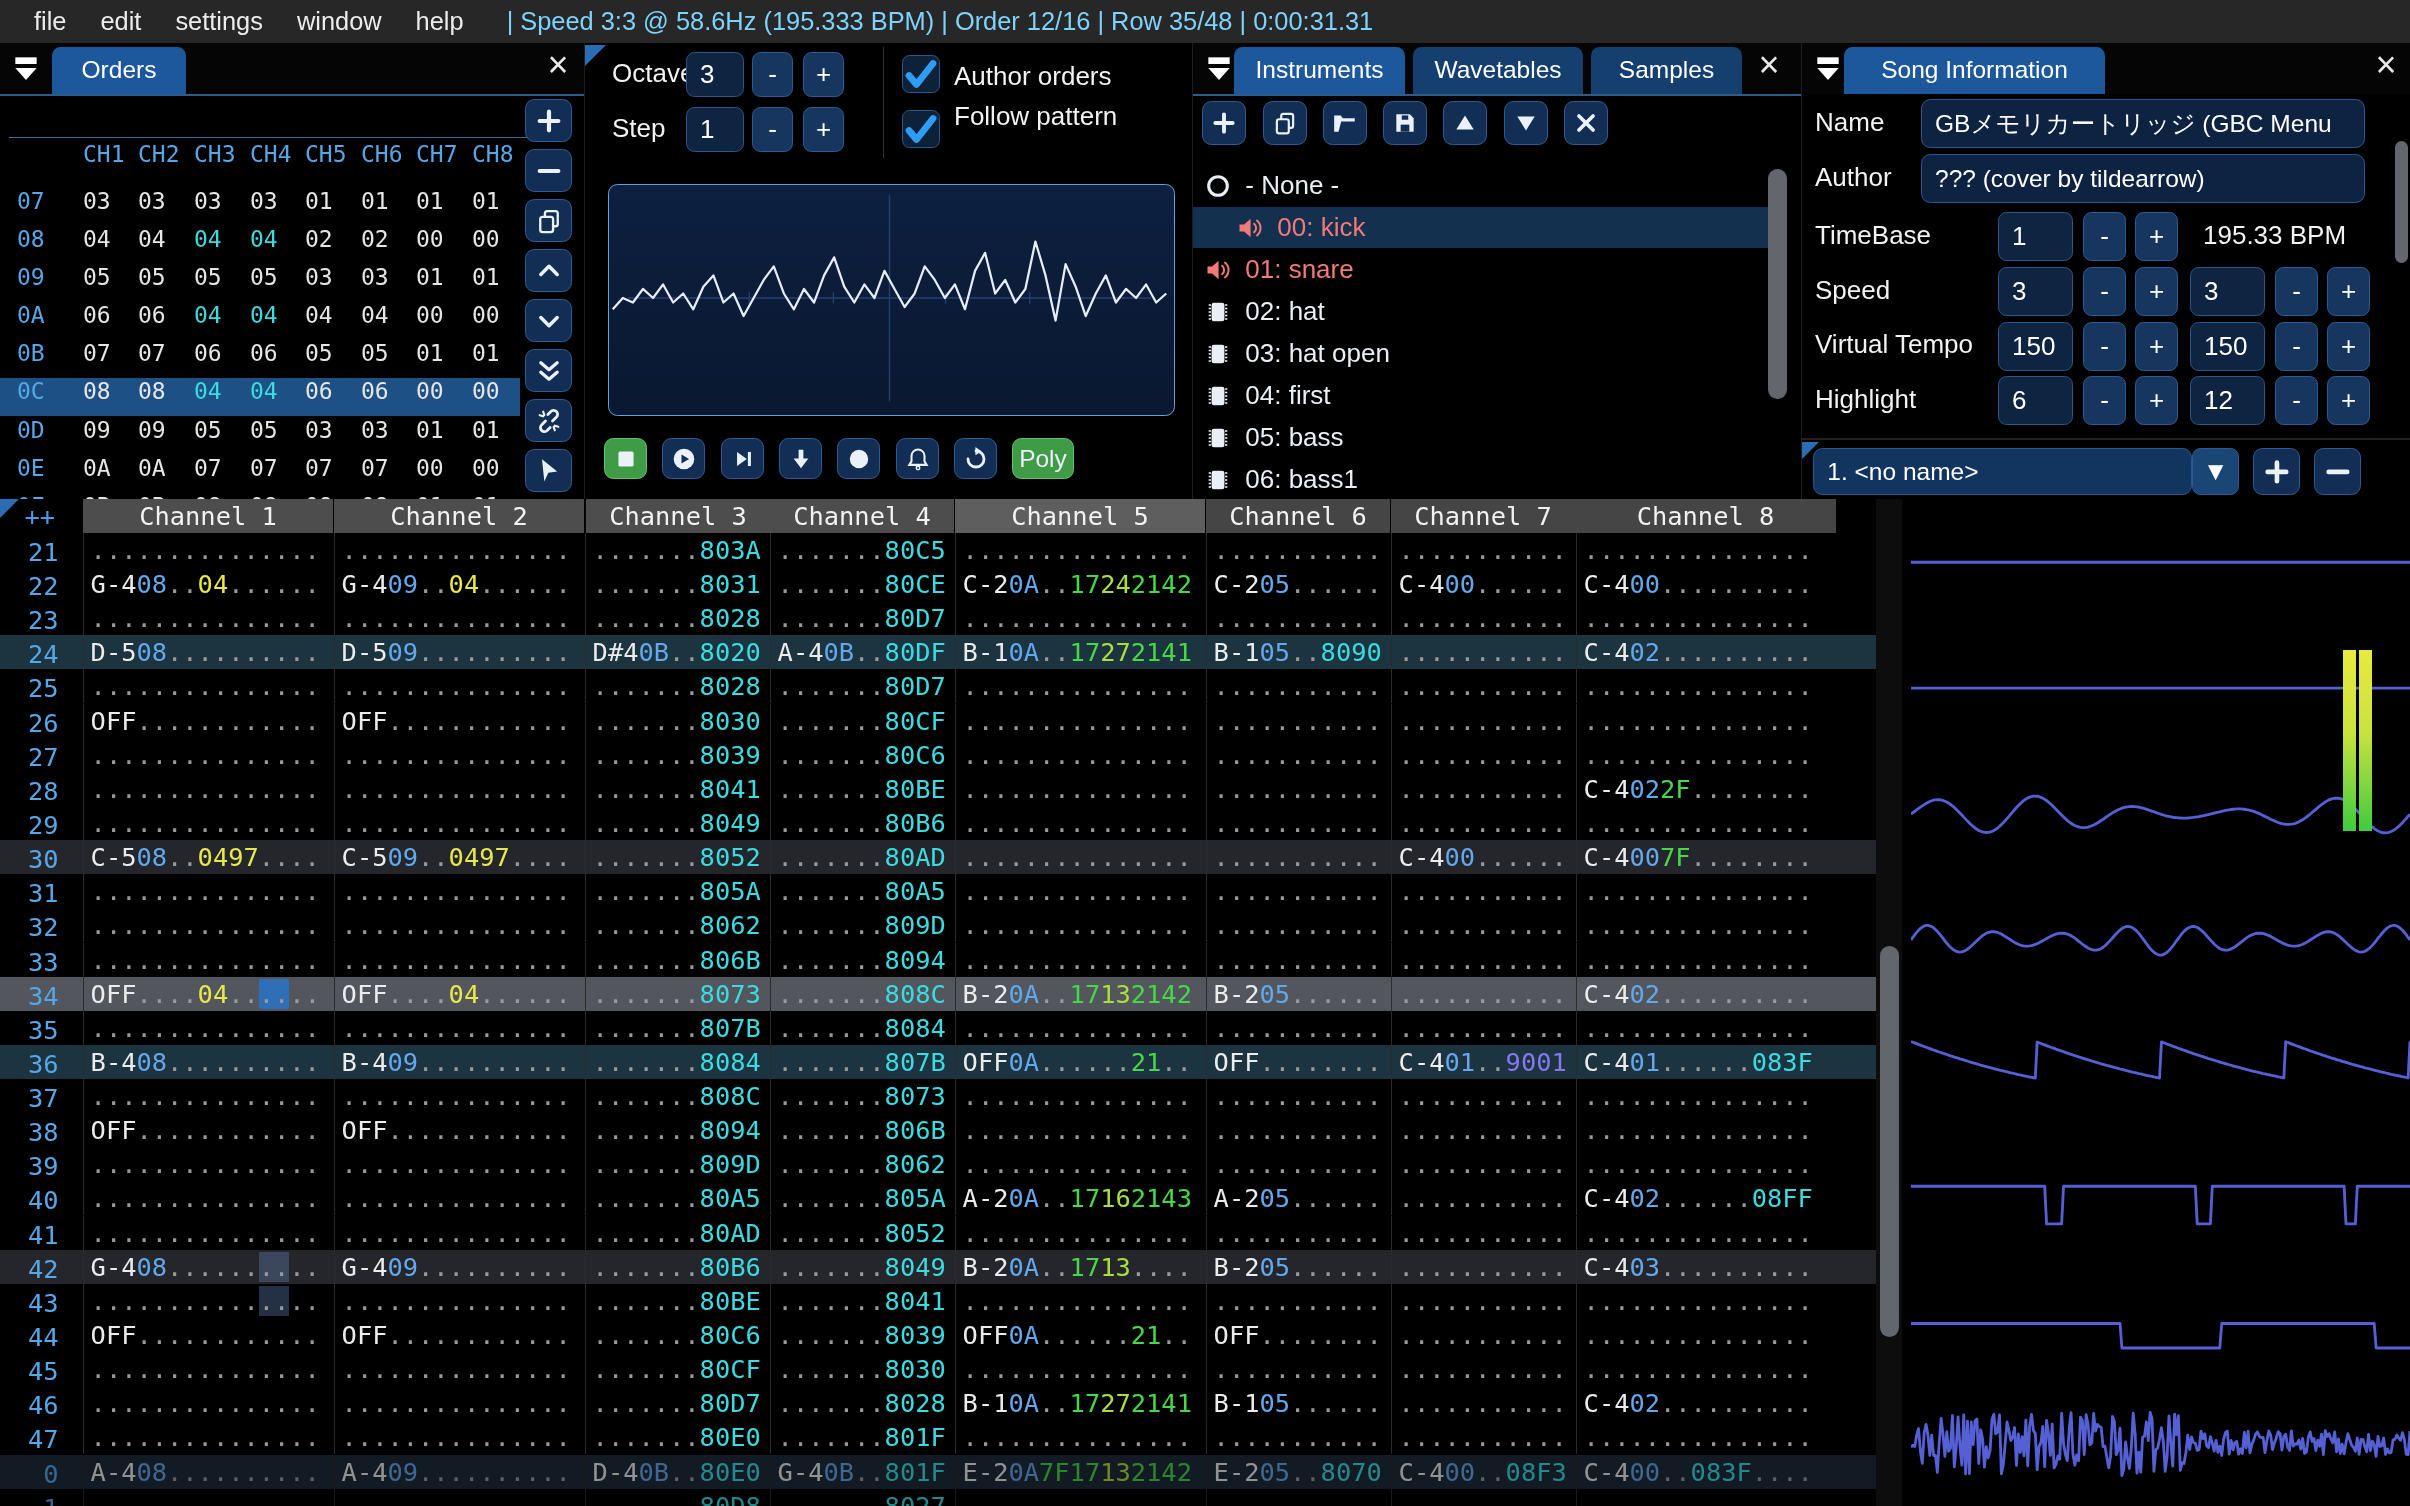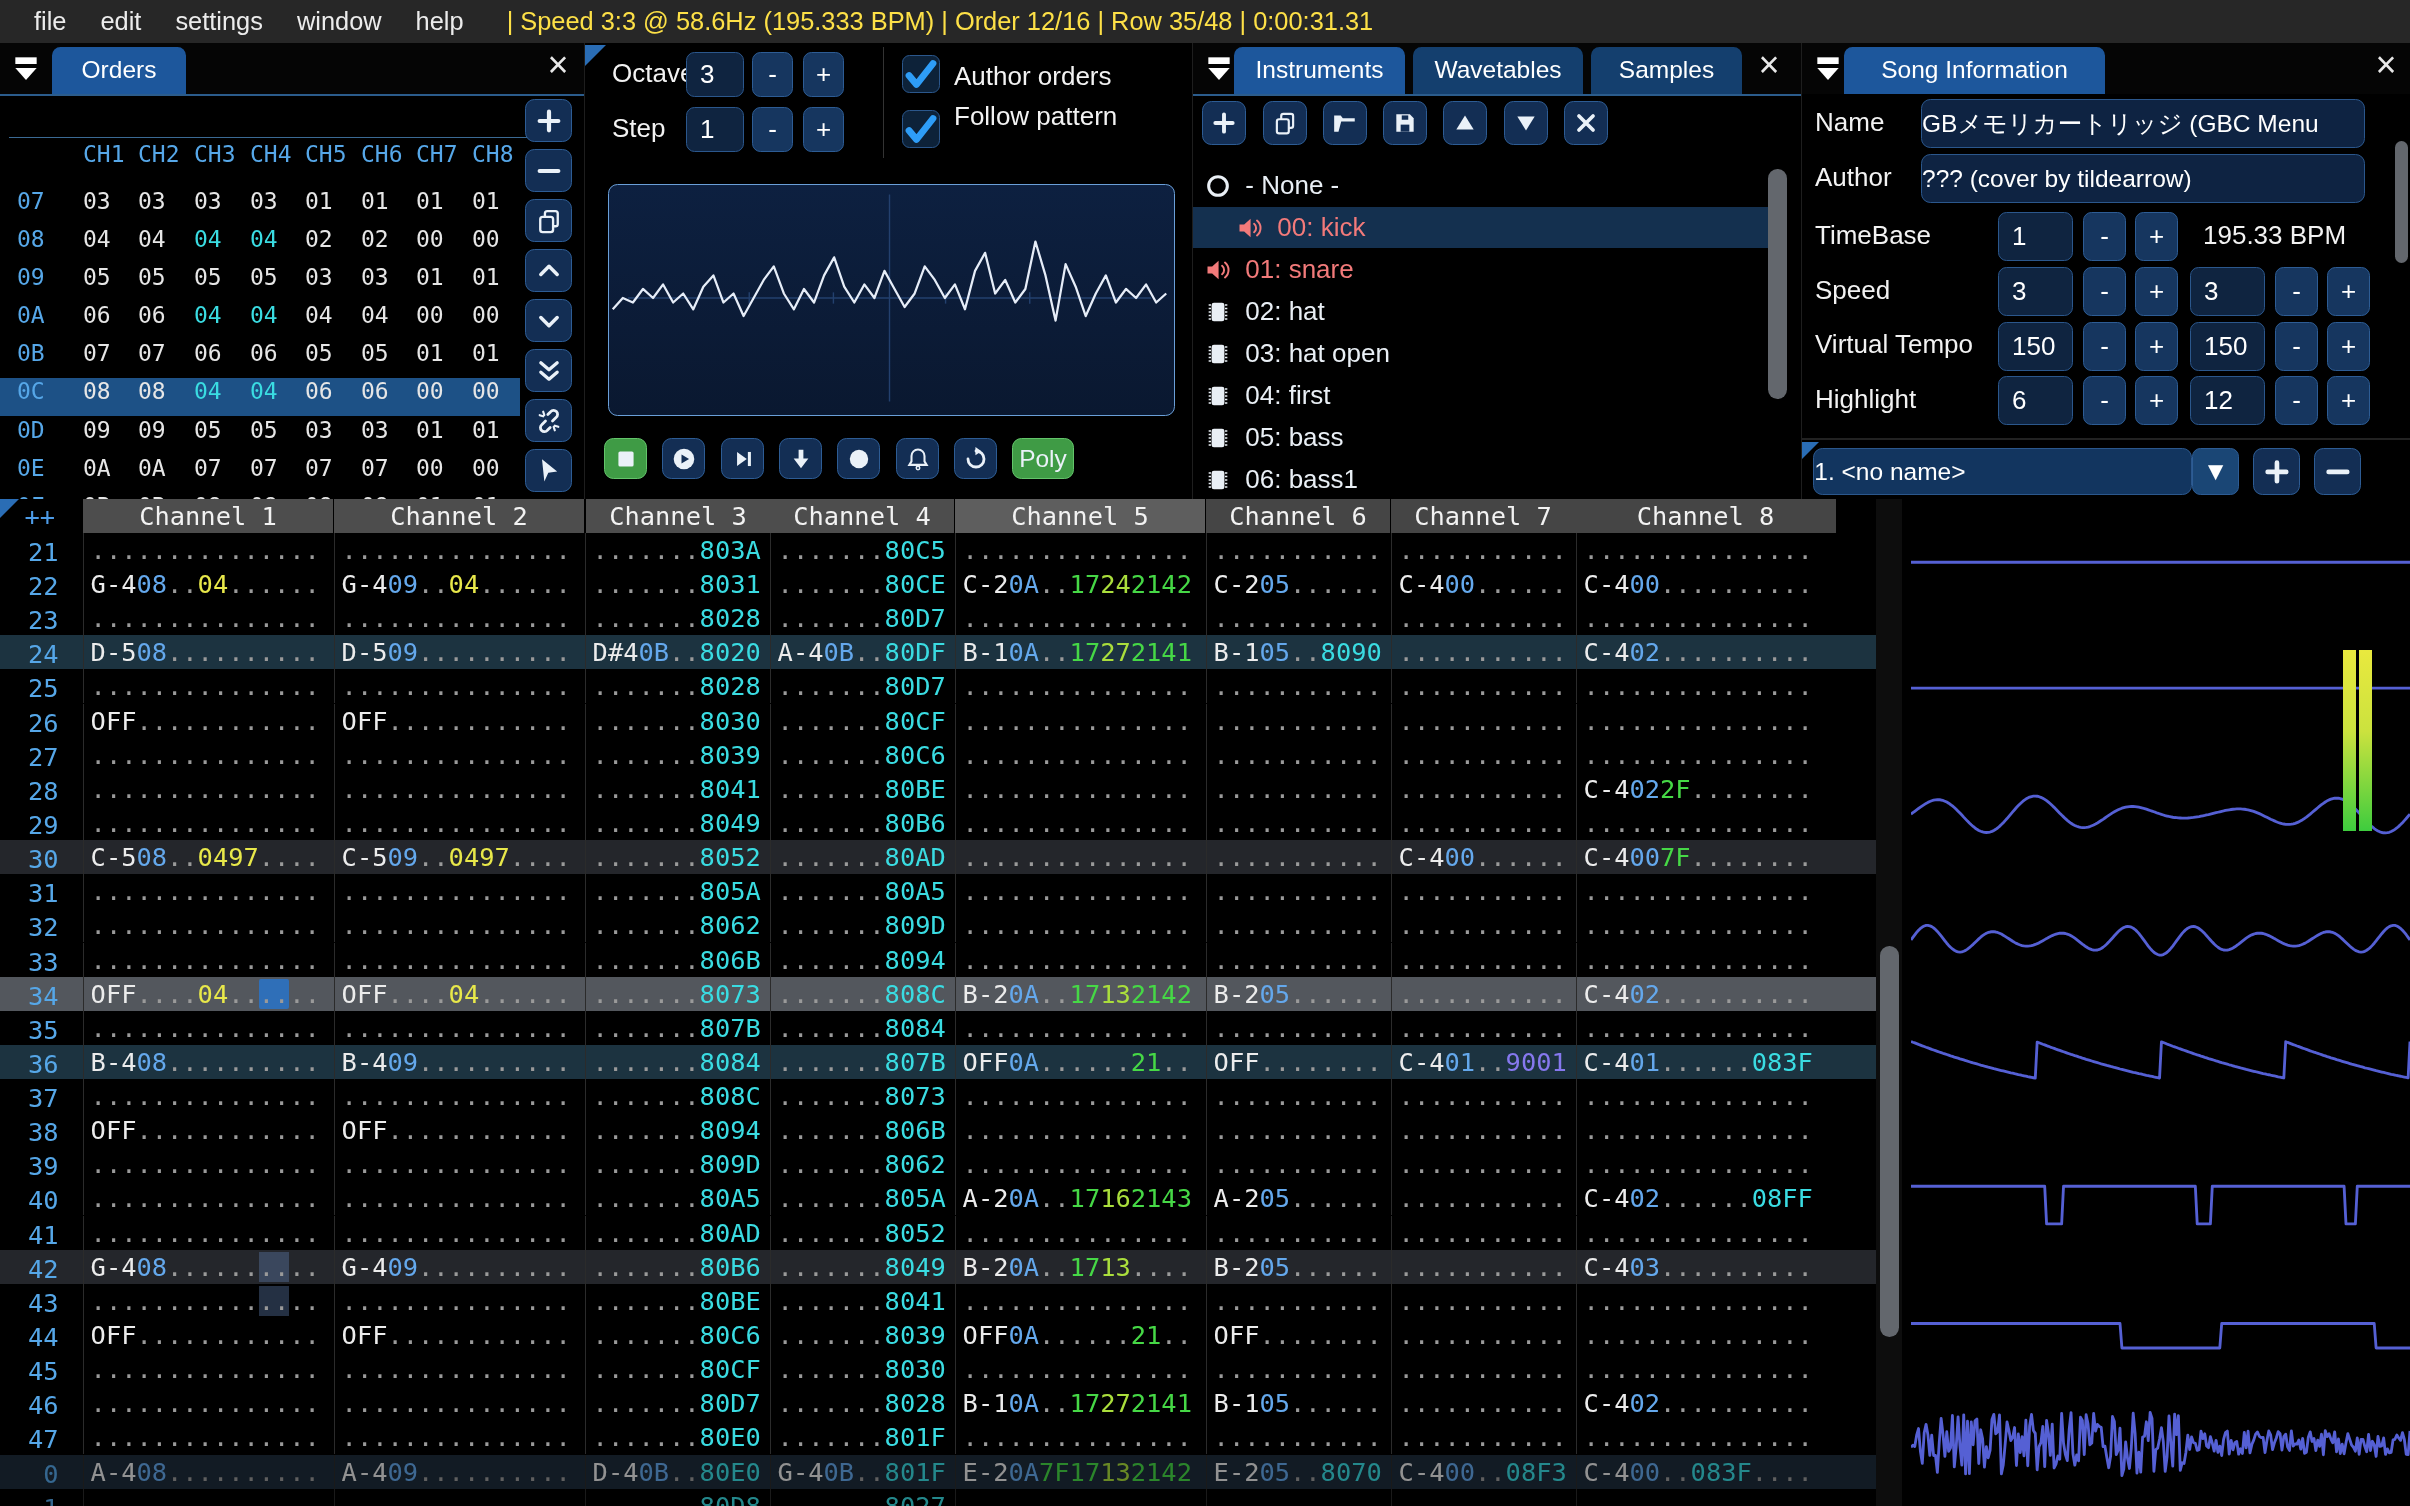--- a/index.html
+++ b/index.html
@@ -3,21 +3,21 @@
 <meta charset="utf-8">
 <style>
   html,body{margin:0;padding:0;background:#000;}
   #app{position:relative;width:2411px;height:1507px;overflow:hidden;background:#000;
        font-family:"Liberation Sans",sans-serif;color:#e8e8e8;}
   .mono{font-family:"DejaVu Sans Mono",monospace;}
   
   #menubar{position:absolute;left:0;top:0;width:2411px;height:43px;background:#272727;
            border-bottom:0.9px solid #3a3a3a;display:flex;align-items:center;font-size:25.4px;}
   .menu-item{color:#ececec;margin:0 0 0 34px;cursor:default;}
-  #menu-status{color:#fde047;margin-left:43px;font-size:25.4px;white-space:nowrap;}
+  #menu-status{color:#7dd3fc;margin-left:43px;font-size:25.4px;white-space:nowrap;}
   
   .panel{position:absolute;background:#000;}
   .tabbar{position:absolute;left:0;top:0;right:0;height:51px;background:#050505;}
   .tab{position:absolute;top:3.8px;height:47px;border-radius:8.5px 8.5px 0 0;display:flex;
        align-items:center;justify-content:center;font-size:24.5px;color:#fff;}
   .tab.active{background:#1d579c;}
   .tab.inactive{background:#143f6e;}
   .blueline{position:absolute;left:0;right:0;height:1.9px;background:#2b5c8c;top:51px;}
   .collapse{position:absolute;left:9.4px;top:9.4px;width:34px;height:32px;color:#fff;}
   .closex{position:absolute;top:1.9px;width:38px;height:41px;color:#e8e8e8;font-size:36px;
@@ -52,21 +52,21 @@
   
   #instruments-panel{left:1193px;top:43px;width:608px;height:456px;border-right:0.9px solid #1e1e1e;}
   .ins-row{position:absolute;left:0;width:557px;height:41px;display:flex;align-items:center;font-size:26px;}
   .ins-row.sel{background:#14304f;padding-left:32px;}
   .ins-row .icon{width:28px;height:28px;margin:0 13px 0 11.3px;flex:none;}
   .ins-red{color:#f27a7a;}
   .ins-white{color:#e9eff5;}
   
   #song-panel{left:1802px;top:43px;width:608px;height:456px;}
   .input{position:absolute;background:#0e2342;border:0.9px solid #2b578c;border-radius:9.4px;color:#fff;
-         display:flex;align-items:center;box-sizing:border-box;font-size:24.5px;
+         display:flex;align-items:center;box-sizing:border-box;padding-left:13px;font-size:24.5px;
          white-space:nowrap;overflow:hidden;}
   
   #main{position:absolute;left:0;top:499px;width:2411px;height:1008px;background:#000;overflow:hidden;}
   #pattern{position:absolute;left:0;top:0;width:1876px;height:1008px;overflow:hidden;}
   #phead{position:absolute;left:0;top:0;height:34px;width:1876px;}
   .phcell{position:absolute;top:0;height:34px;display:flex;align-items:center;justify-content:center;
           font-size:25.4px;color:#f2f2f2;box-sizing:border-box;border-right:1.9px solid #000;}
   #pcorner{position:absolute;left:0;top:0;width:83px;height:34px;color:#4d9be6;font-size:25.4px;
            display:flex;align-items:center;padding-left:24.5px;box-sizing:border-box;}
   .prow{position:absolute;left:0;width:1876px;height:34px;display:flex;align-items:flex-end;}

